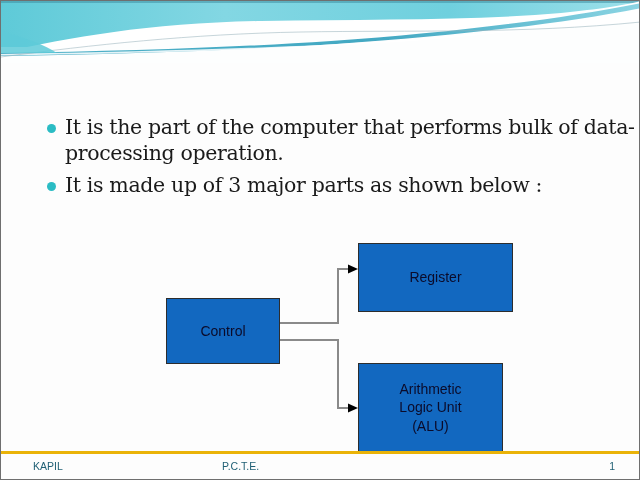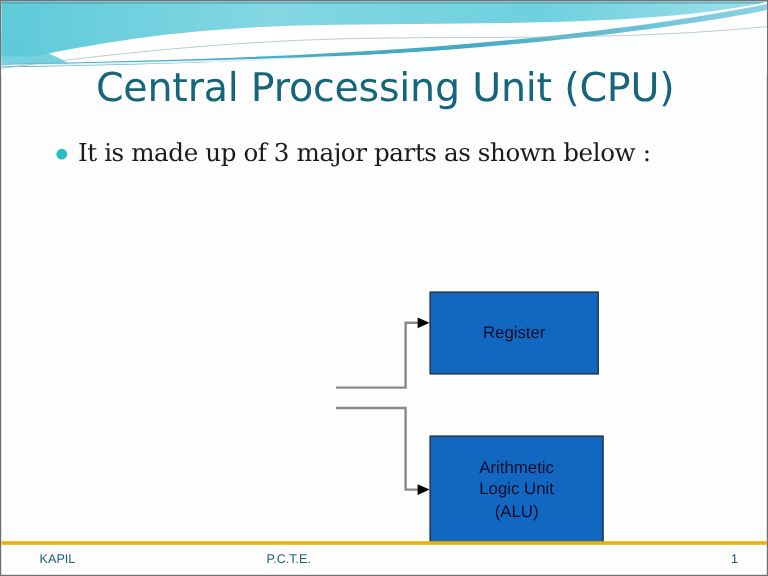--- a/index.html
+++ b/index.html
@@ -102,21 +102,21 @@
   }
   #node-control {
     left: 165px;
     top: 297px;
     width: 114px;
     height: 66px;
   }
   #node-register {
     left: 357px;
     top: 242px;
-    width: 141px;
+    width: 155px;
     height: 69px;
     justify-content: center;
   }
   #node-alu {
     left: 357px;
     top: 362px;
     width: 145px;
     height: 89px;
   }
   #connectors {
@@ -180,40 +180,46 @@
       <path d="M640,2 C560,18 450,32 330,40 C240,46 130,50 0,52 L0,55 C130,53 245,49 335,43 C455,35 565,22 640,7 Z" fill="url(#gDeep)" opacity="0.9"></path>
 
       <path d="M640,10 C550,26 440,38 320,44 C230,48 120,51 0,53 L0,54.5 C120,52.5 232,49.5 322,45.5 C442,39.5 552,28 640,13 Z" fill="#ffffff" opacity="0.85"></path>
 
       <path d="M0,56 C90,44 190,33 300,31 C410,29 520,33 640,21" fill="none" stroke="#9bb4bc" stroke-width="0.7" opacity="0.8"></path>
 
       <path d="M0,30 C22,36 44,44 56,52 L0,52 Z" fill="#5ecad8" opacity="0.85"></path>
     </svg>
   </div>
 
-  <div id="slide-title">Central Processing Unit (CPU)</div>
 
   <div id="bullet-list">
     <div class="bullet-row">
       <span class="bullet-dot"></span>
+      <span class="bullet-text">It is the part of the computer that performs bulk of data-processing operation.</span>
+    </div>
+    <div class="bullet-row">
+      <span class="bullet-dot"></span>
       <span class="bullet-text">It is made up of 3 major parts as shown below :</span>
     </div>
   </div>
 
   <div id="diagram">
 
     <svg id="connectors" viewBox="0 0 640 480" xmlns="http://www.w3.org/2000/svg">
 
       <path d="M279,322 L337,322 L337,268 L352,268" fill="none" stroke="#8a8a8a" stroke-width="2"></path>
       <path d="M357,268 L347,263.5 L347,272.5 Z" fill="#000000"></path>
 
       <path d="M279,339 L337,339 L337,407 L352,407" fill="none" stroke="#8a8a8a" stroke-width="2"></path>
       <path d="M357,407 L347,402.5 L347,411.5 Z" fill="#000000"></path>
     </svg>
 
+    <div class="node-box" id="node-control">
+      <span>Control</span>
+    </div>
 
     <div class="node-box" id="node-register">
       <span>Register</span>
     </div>
 
     <div class="node-box" id="node-alu">
       <span style="white-space:pre-line">Arithmetic
 Logic Unit
 (ALU)</span>
     </div>

